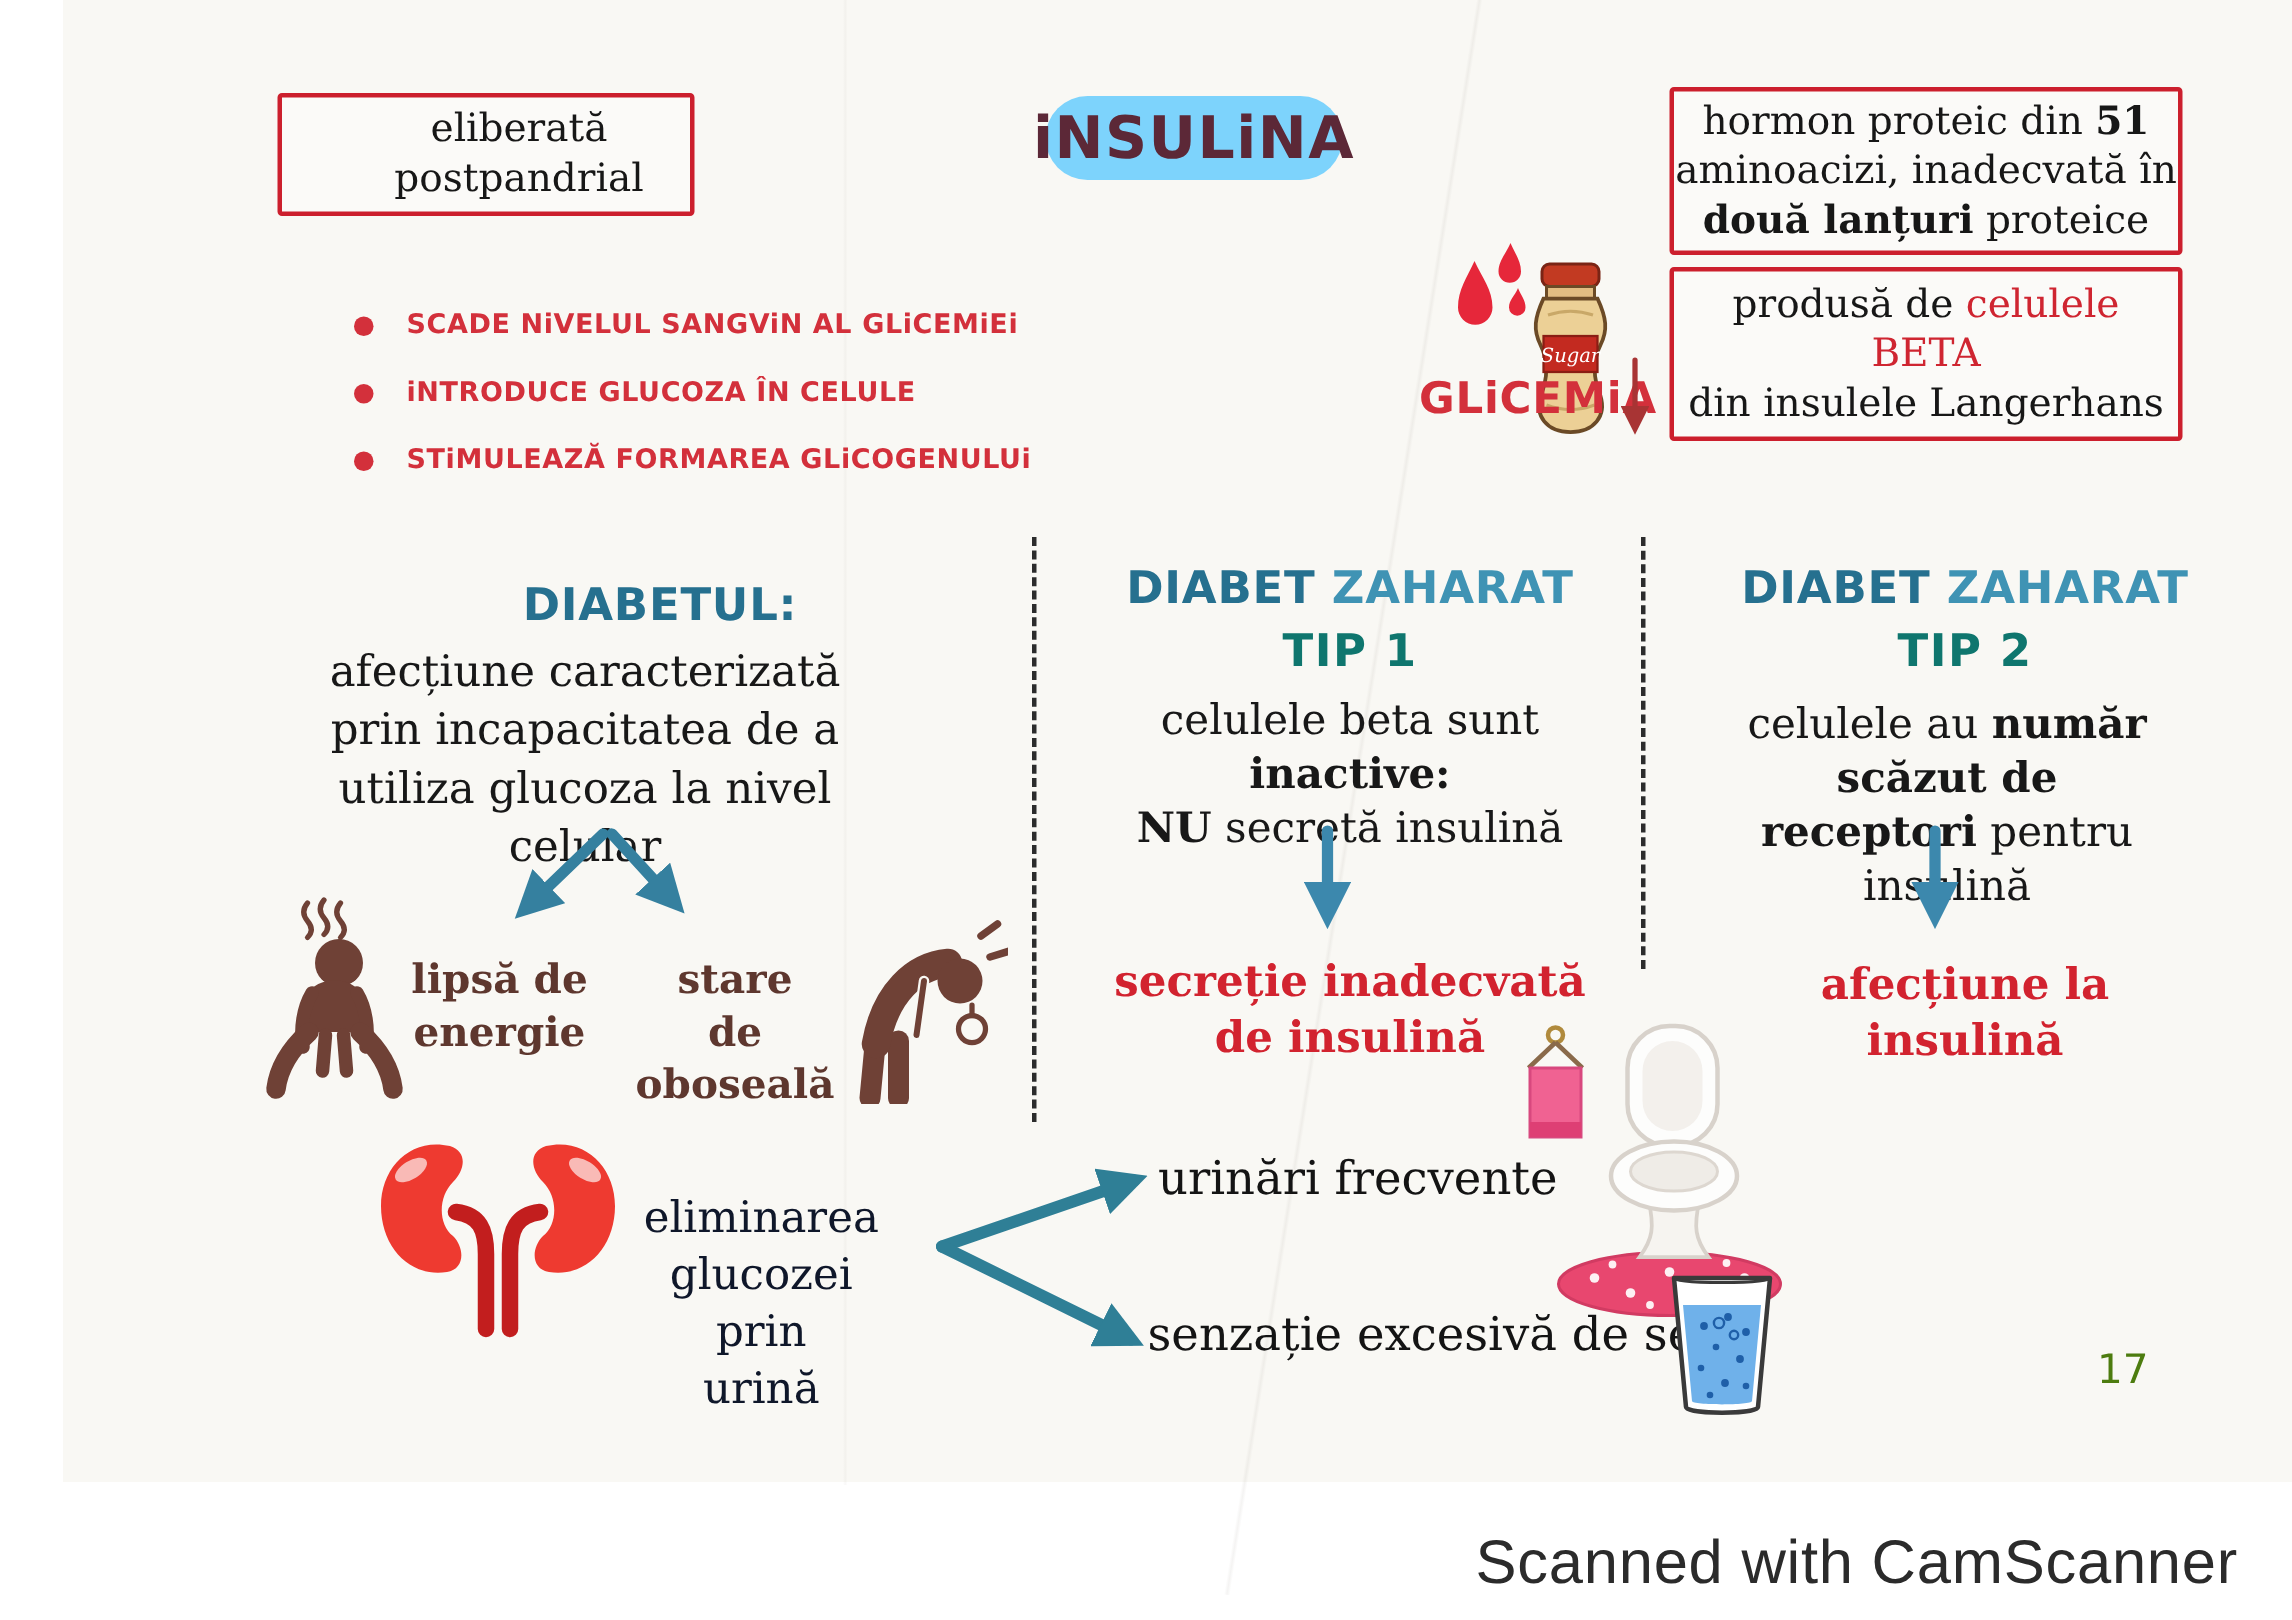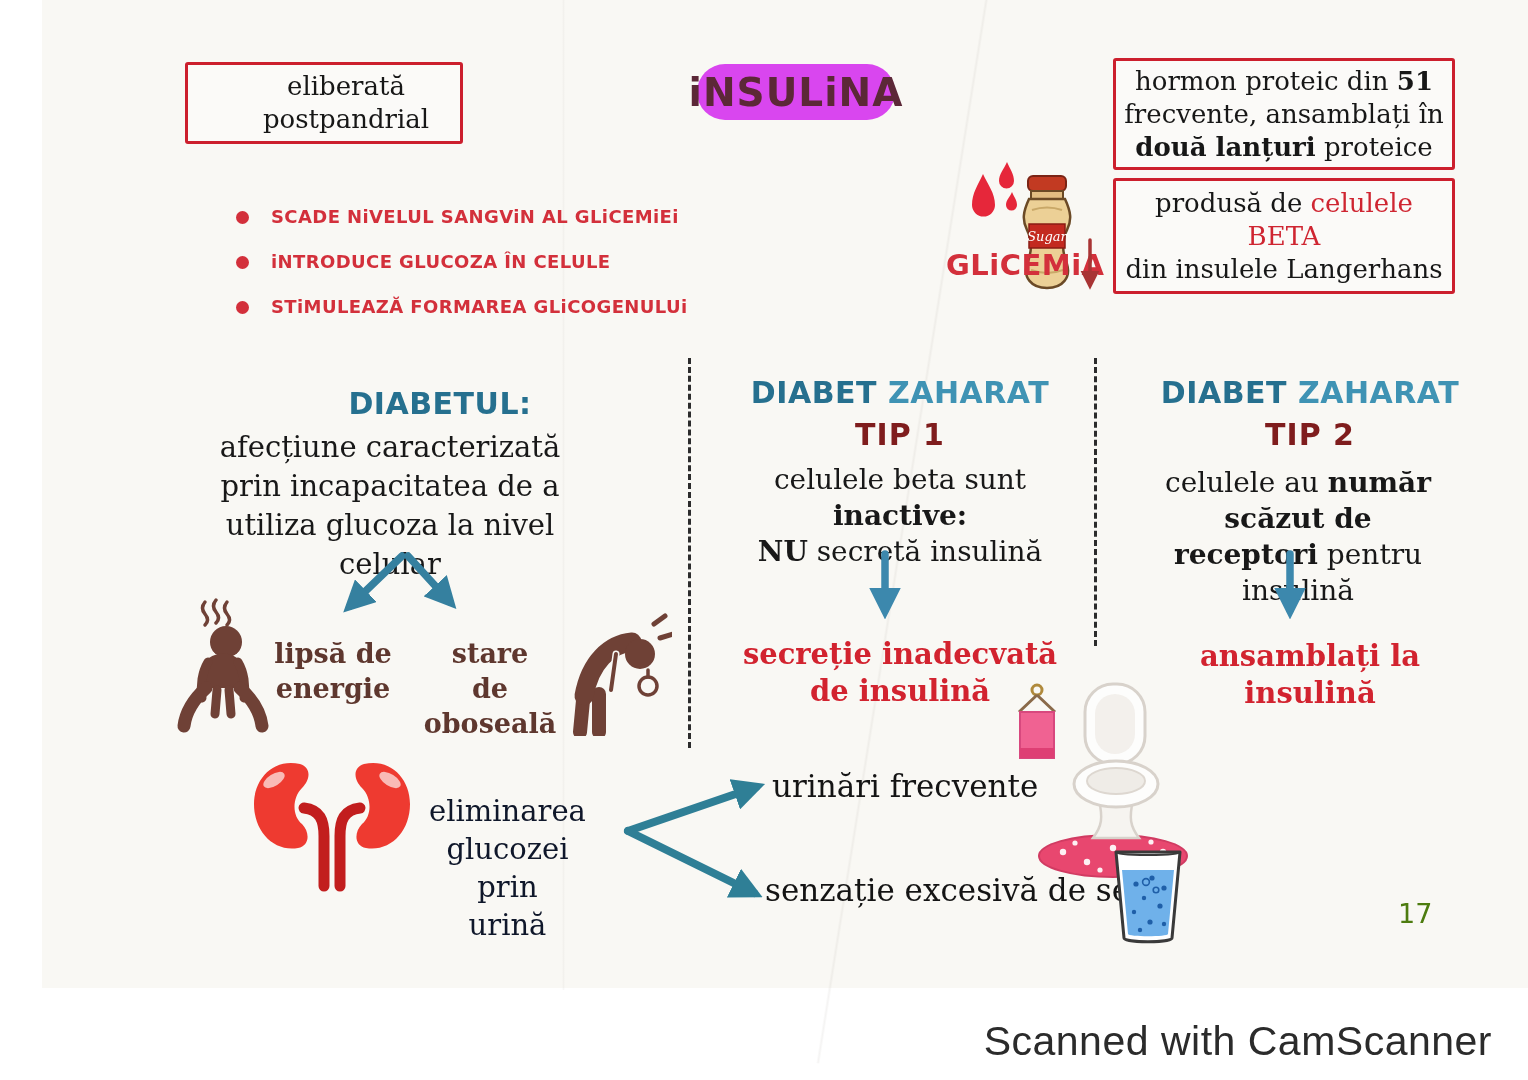--- a/index.html
+++ b/index.html
@@ -15,31 +15,31 @@
   .abs{position:absolute;}
   .serif{font-family:"DejaVu Serif", serif;}
   .marker{font-family:"DejaVu Sans", sans-serif;font-weight:bold;}
 
   .redbox{border:3.5px solid #cc1f2d;border-radius:3px;background:rgba(255,255,255,.35);
           display:flex;flex-direction:column;justify-content:center;text-align:center;}
   .redbox .ln{font-size:26px;line-height:33px;color:#171717;}
   .b{font-weight:bold;}
   .redtxt{color:#cf2531;}
 
-  .title-pill{background:#d946ef;border-radius:32px;display:flex;align-items:center;justify-content:center;
+  .title-pill{background:#7dd3fc;border-radius:32px;display:flex;align-items:center;justify-content:center;
               color:#5c2837;font-size:39px;letter-spacing:1px;}
 
   .bullets{display:flex;flex-direction:column;gap:11px;}
   .bullet-row{display:flex;align-items:flex-start;gap:22px;}
   .bdot{width:13px;height:13px;border-radius:50%;background:#d3303b;margin-top:11px;flex:0 0 auto;}
   .btxt{font-size:18px;color:#d3303b;letter-spacing:.4px;line-height:34px;}
 
   .teal-title{color:#26708f;font-size:30px;letter-spacing:.5px;text-align:center;}
   .teal-lt{color:#3f93b4;}
-  .tip-num{color:#7f1d1d;font-size:30px;letter-spacing:1px;}
+  .tip-num{color:#0f766e;font-size:30px;letter-spacing:1px;}
   .bodytxt{font-size:28px;line-height:36px;color:#181818;text-align:center;}
   .result{color:#d2232f;font-weight:bold;font-size:29px;line-height:37px;text-align:center;}
   .brown{color:#5e372e;font-weight:bold;font-size:27px;line-height:35px;text-align:center;}
 
   .divider{border-left:3px dashed #2c2c2c;width:0;}
 
   .glicemia-label{color:#d3303b;font-size:29px;letter-spacing:.5px;}
 
   .out{font-size:31px;color:#141414;}
   .kid-caption{font-size:29px;line-height:38px;text-align:center;color:#0f172a;}
@@ -60,21 +60,21 @@
     <div class="ln">eliberată</div>
     <div class="ln">postpandrial</div>
   </div>
 
   <div class="abs title-pill marker" style="left:697px;top:64px;width:198px;height:56px;">
     <span>iNSULiNA</span>
   </div>
 
   <div class="abs redbox" style="left:1113px;top:58px;width:336px;height:106px;">
     <div class="ln"><span>hormon proteic din </span><span class="b">51</span></div>
-    <div class="ln">frecvente, ansamblați în</div>
+    <div class="ln">aminoacizi, inadecvată în</div>
     <div class="ln"><span class="b">două lanțuri</span><span> proteice</span></div>
   </div>
 
   <div class="abs redbox" style="left:1113px;top:178px;width:336px;height:110px;">
     <div class="ln"><span>produsă de </span><span class="redtxt">celulele BETA</span></div>
     <div class="ln">din insulele Langerhans</div>
   </div>
 
   <svg class="abs" style="left:963px;top:160px;" width="58" height="82" viewBox="0 0 58 82">
     <path d="M20 14 C15 25 9 33 9 45 a11.5 11.5 0 0 0 23 0 C32 33 25 25 20 14 Z" fill="#e6273a"></path>
@@ -201,21 +201,21 @@
   </div>
   <svg class="abs" style="left:1273px;top:548px;" width="34" height="82" viewBox="0 0 34 82">
     <defs>
         <marker id="da2" viewBox="0 0 10 10" refX="7" refY="5" markerWidth="4.2" markerHeight="4.2" orient="auto-start-reverse">
           <path d="M0 0 L10 5 L0 10 z" fill="#3c88ad"></path>
         </marker>
       </defs>
     <path d="M17 6 L17 62" stroke="#3c88ad" stroke-width="7.5" stroke-linecap="round" marker-end="url(#da2)"></path>
   </svg>
   <div class="abs result serif" style="left:1190px;top:638px;width:240px;">
-    <div>ansamblați la</div>
+    <div>afecțiune la</div>
     <div>insulină</div>
   </div>
 
   <svg class="abs" style="left:1005px;top:676px;" width="190" height="218" viewBox="0 0 190 218">
     <ellipse cx="108" cy="180" rx="74" ry="21" fill="#e8476f" stroke="#d13b62" stroke-width="2"></ellipse>
     <g fill="#ffffff" opacity=".92">
       <circle cx="58" cy="176" r="3.2"></circle>
         <circle cx="82" cy="186" r="3.2"></circle>
         <circle cx="108" cy="172" r="3.2"></circle>
       <circle cx="134" cy="184" r="3.2"></circle>

